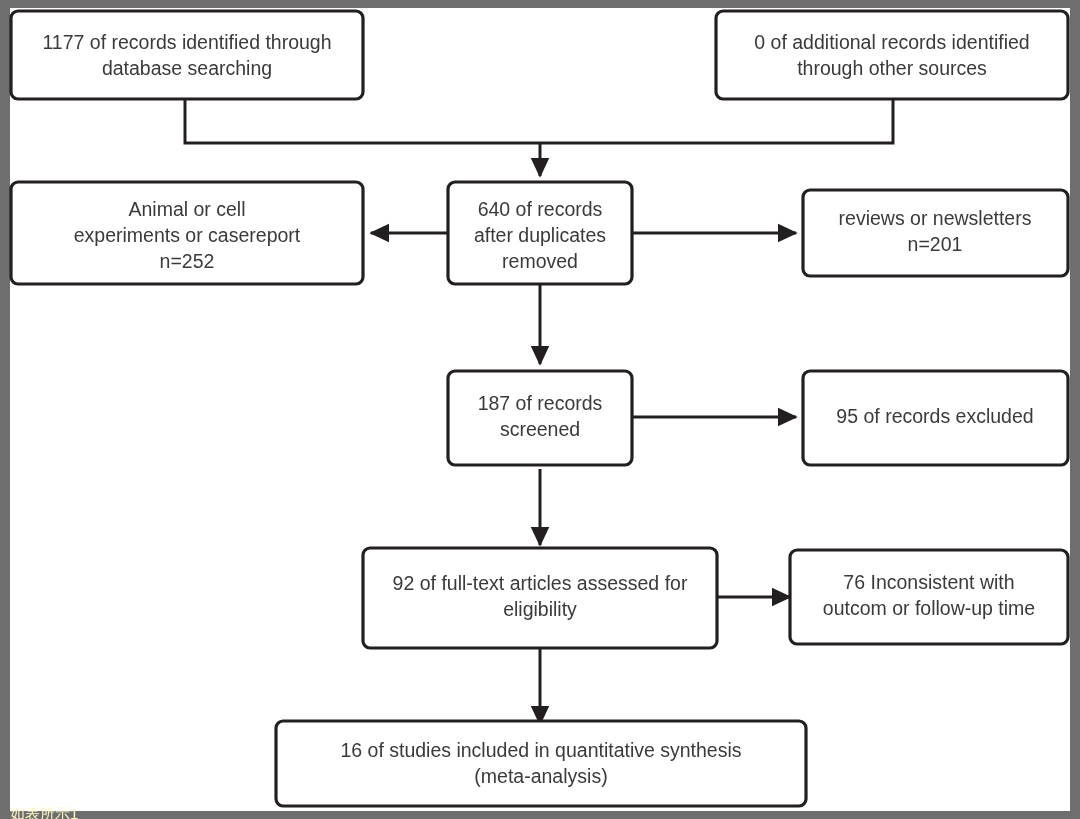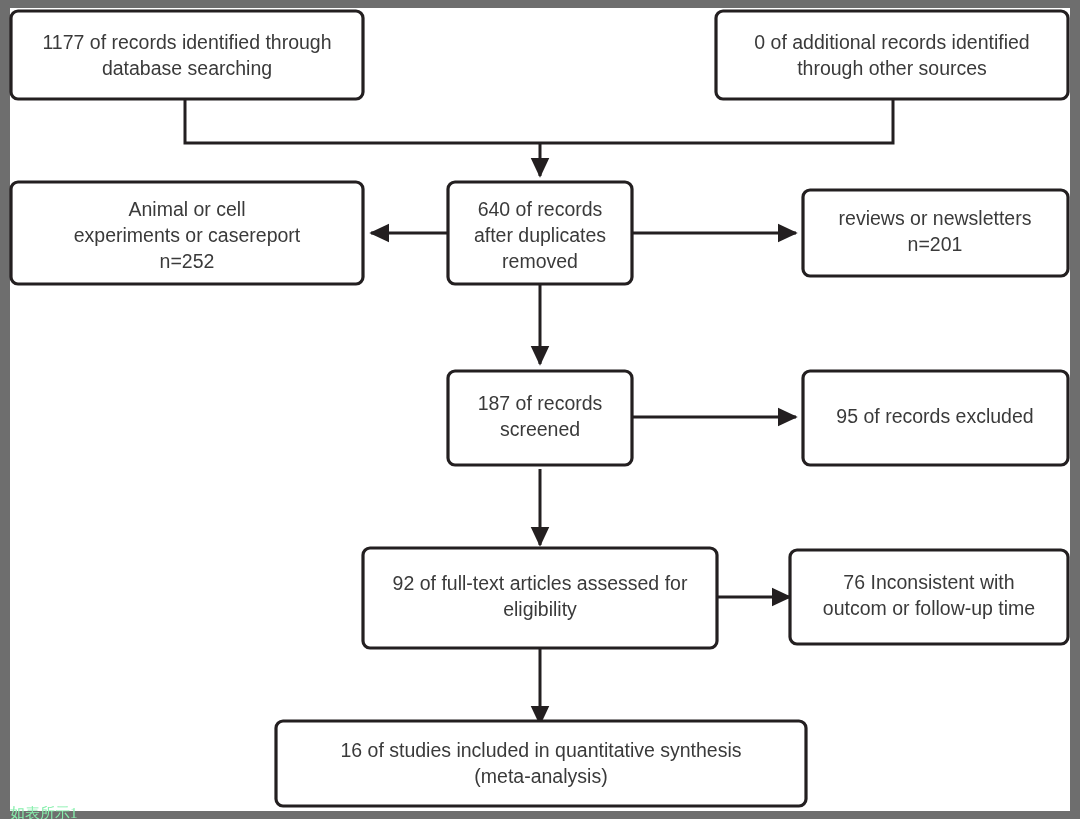--- a/index.html
+++ b/index.html
@@ -53,24 +53,24 @@
   .arrowhead {
     fill: #231f20;
   }
   #caption {
     position: absolute;
     left: 10px;
     top: 806px;
     width: 200px;
     height: 13px;
     overflow: hidden;
-    font-family: Liberation Serif, serif;
+    font-family: Liberation Sans, sans-serif;
     font-size: 15px;
     line-height: 15px;
-    color: #86efac;
+    color: #fef9c3;
     white-space: nowrap;
   }
 </style>
 </head>
 <body>
 
 <div id="page">
   <div id="canvas"></div>
 
   <svg id="flow" viewBox="0 0 1080 819">

